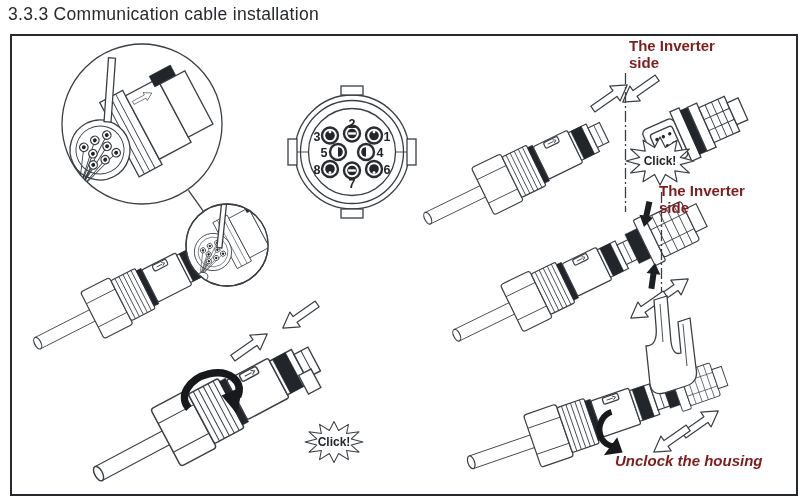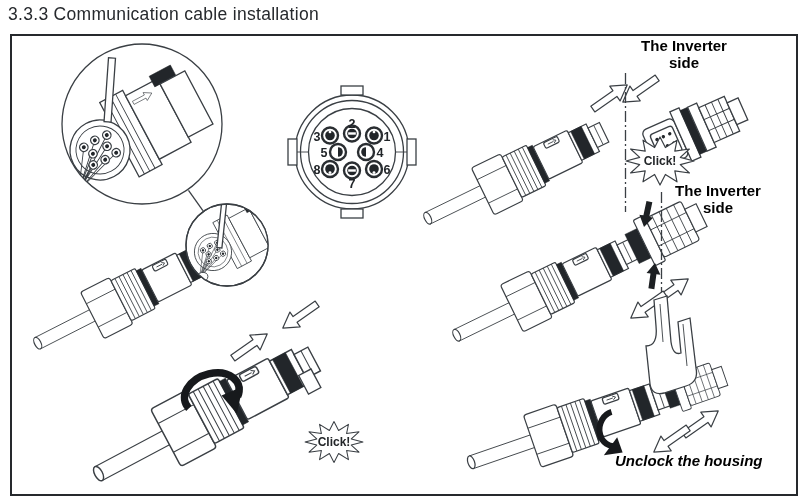--- a/index.html
+++ b/index.html
@@ -1,21 +1,21 @@
 <!DOCTYPE html>
 <html><head>
 <meta charset="utf-8">
 <style>
   html,body{margin:0;padding:0;background:#fff;}
   #stage{position:relative;width:803px;height:502px;background:#fff;overflow:hidden;
-         font-family:"Liberation Sans",sans-serif;text-align:center;}
+         font-family:"Liberation Sans",sans-serif;}
   .title{position:absolute;left:8px;top:4px;font-size:17.5px;letter-spacing:.3px;color:#26292d;}
   .frame{position:absolute;left:10px;top:34px;width:784px;height:458px;border:2px solid #26292d;}
   svg.art{position:absolute;left:0;top:0;}
-  .lbl{position:absolute;font-weight:bold;font-size:15px;line-height:1.14;color:#000000;}
+  .lbl{position:absolute;font-weight:bold;font-size:15px;line-height:1.14;color:#7f1d1d;}
   .lbl-inv-top{left:629px;top:37px;width:110px;}
   .lbl-inv-mid{left:659px;top:182px;width:118px;}
   .lbl-unlock{left:615px;top:452px;white-space:nowrap;font-style:italic;}
   
   .ln{fill:#fff;stroke:#3a3f44;stroke-width:1.3;}
   .lnf{fill:none;stroke:#3a3f44;stroke-width:1.3;}
   .thin{fill:none;stroke:#3a3f44;stroke-width:.9;}
   .dk{fill:#22262a;stroke:#22262a;stroke-width:.5;}
   .dkp{fill:#22262a;stroke:none;}
   .ring{fill:#fff;stroke:#2a2e32;stroke-width:2.4;}

